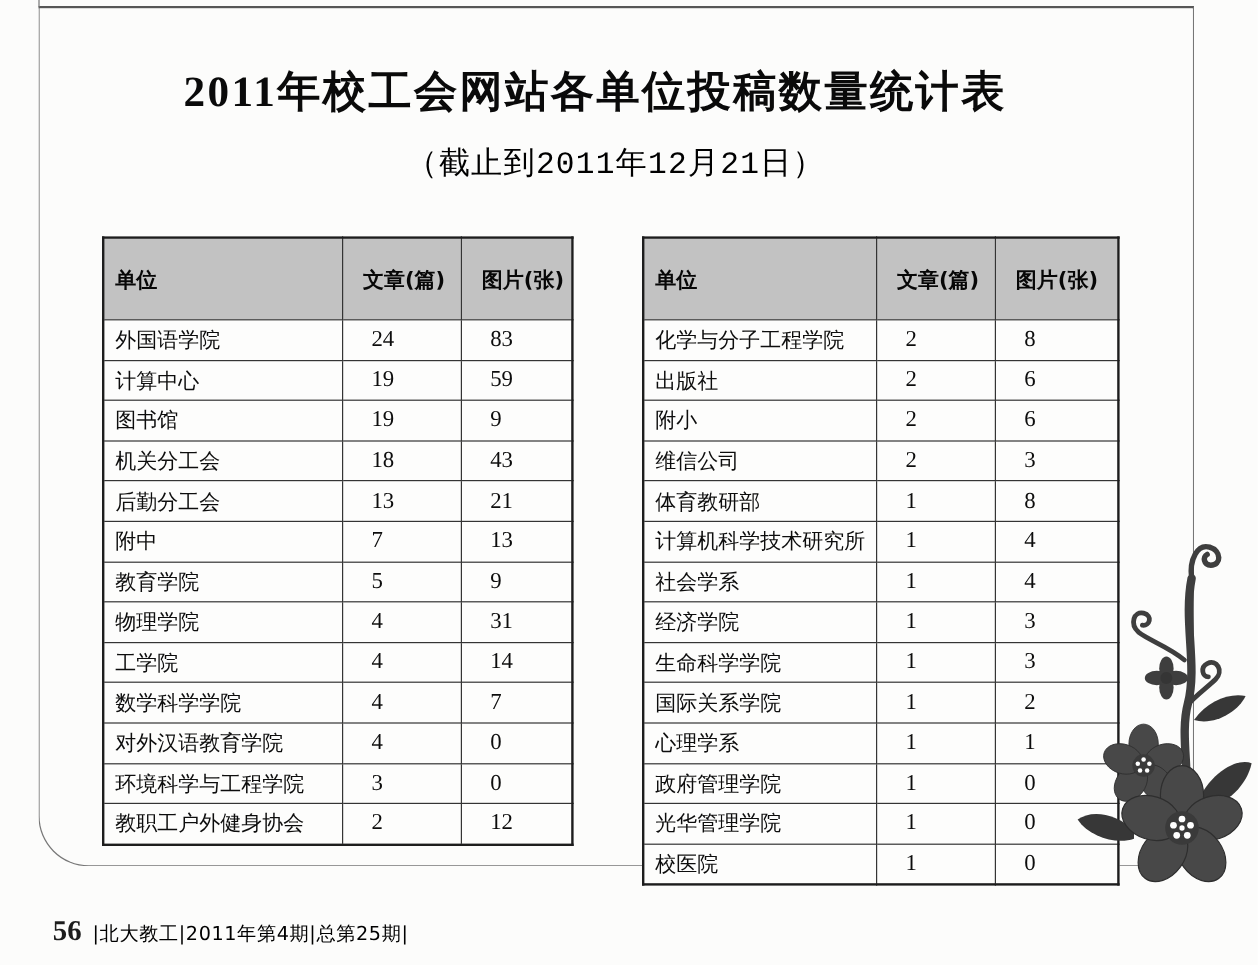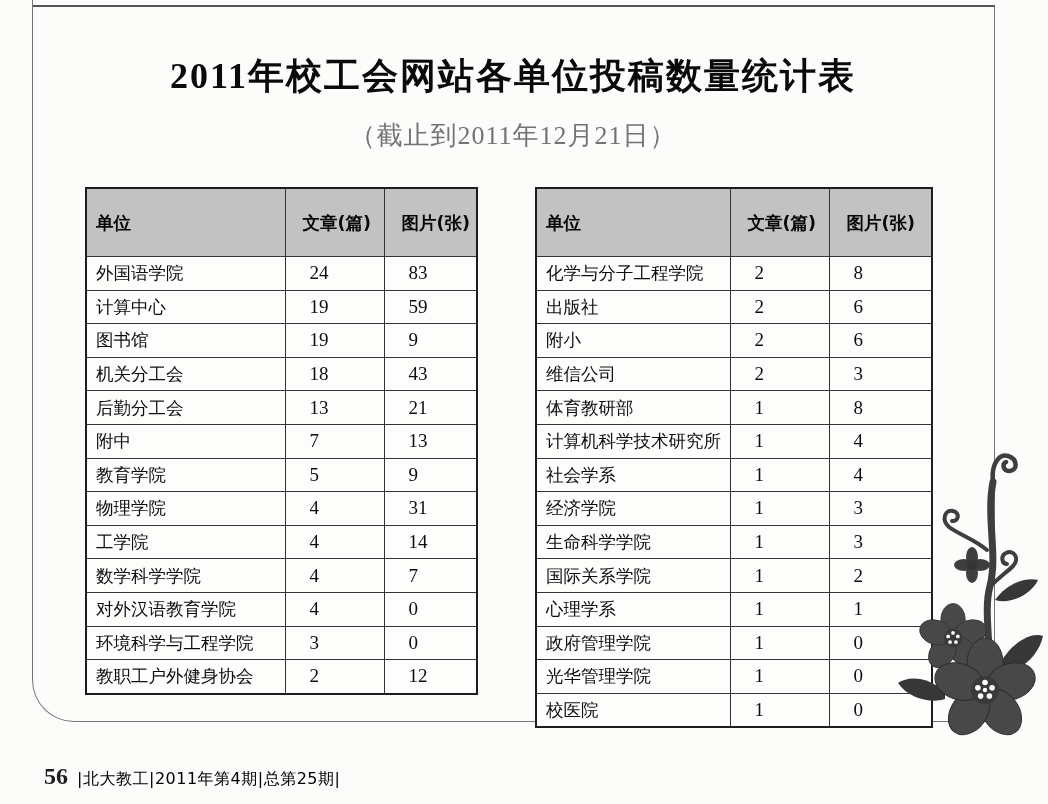--- a/index.html
+++ b/index.html
@@ -12,35 +12,35 @@
   .page{position:absolute;inset:0;background:#fcfcfb;}
   
   .frame{
     position:absolute;left:32px;top:5px;width:961px;height:714px;
     border:1px solid #767676;border-top:2px solid #565656;
     border-bottom-left-radius:42px;
     z-index:1;background:transparent;
   }
   .frame-tick{position:absolute;left:32px;top:0;width:1px;height:6px;background:#767676;z-index:1;}
   .title{
-    position:absolute;left:32px;top:52px;width:962px;margin:0;
+    position:absolute;left:15px;top:52px;width:962px;margin:0;
     text-align:center;
     font-family:"Liberation Serif","DejaVu Serif",serif;
     font-weight:bold;font-size:36px;letter-spacing:2px;color:#0a0a0a;
     z-index:2;
   }
   .subtitle{
     position:absolute;left:32px;top:118px;width:962px;
     text-align:center;
-    font-family:Liberation Serif, serif;
-    font-size:26px;color:#737373;letter-spacing:1px;
+    font-family:Liberation Mono, monospace;
+    font-size:26px;color:#000000;letter-spacing:1px;
     z-index:2;
   }
   table.stats{
-    position:absolute;top:187px;border-collapse:collapse;table-layout:fixed;
+    position:absolute;top:197px;border-collapse:collapse;table-layout:fixed;
     border:2px solid #1d1d1d;background:#fdfdfc;z-index:2;
   }
   .left-table{left:85px;width:391px;}
   .right-table{left:535px;width:396px;}
   .stats th,.stats td{
     border:1px solid #343434;overflow:hidden;white-space:nowrap;
     vertical-align:middle;
   }
   .stats th{
     background:#c2c2c2;height:33px;font-size:17.5px;font-weight:bold;

